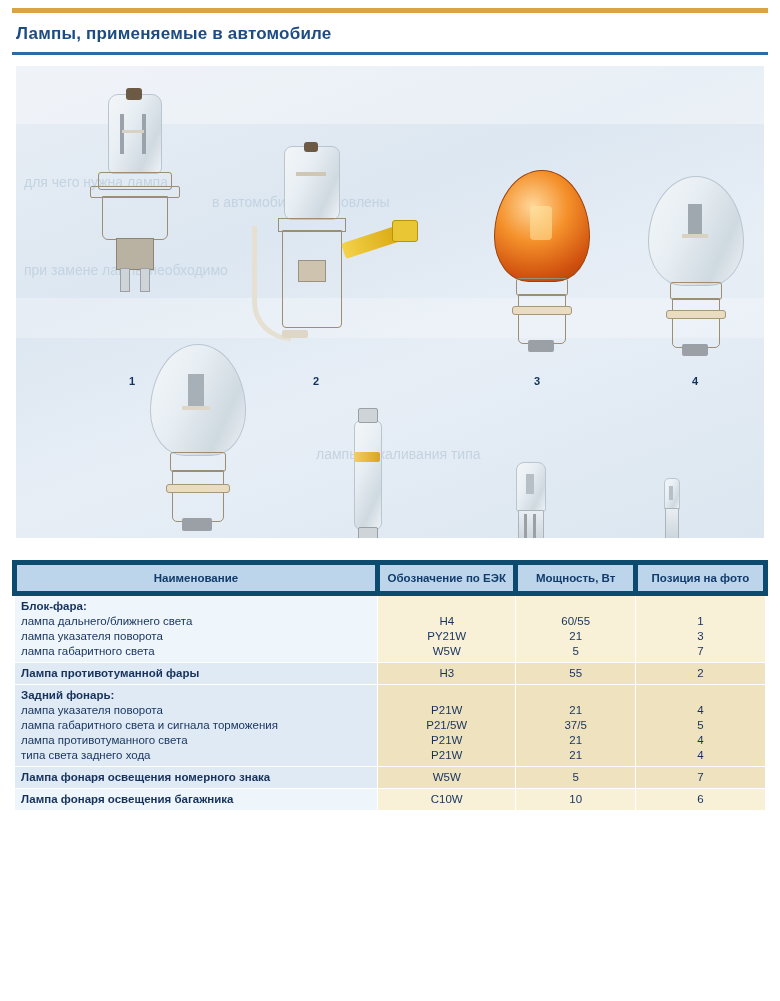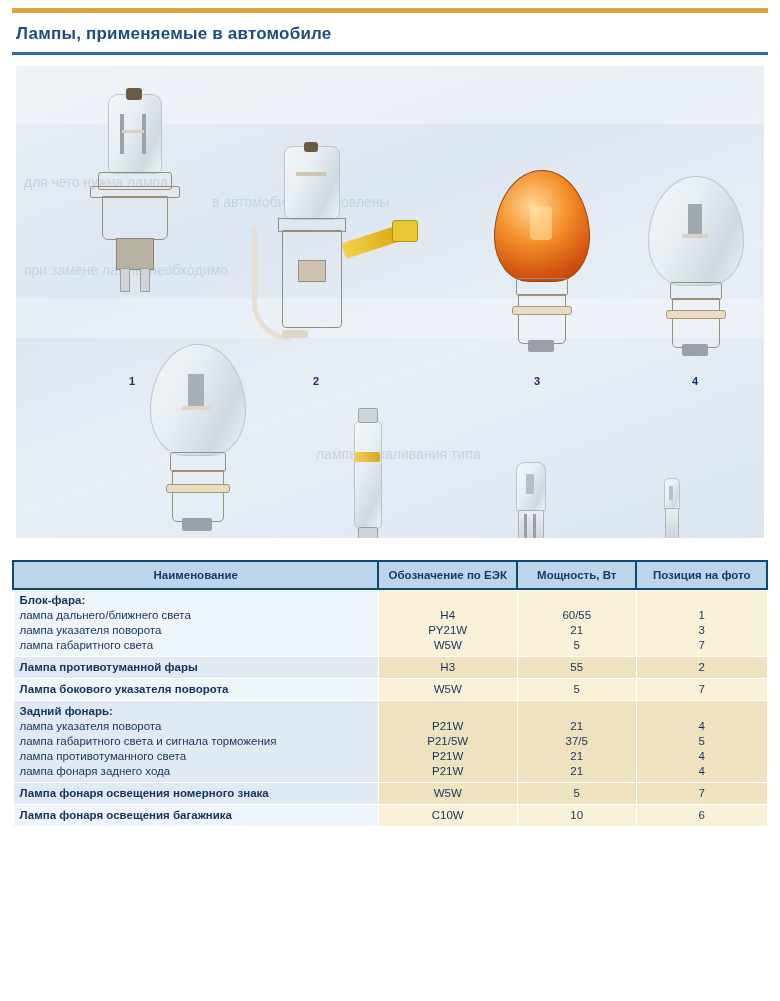--- a/index.html
+++ b/index.html
@@ -68,21 +68,21 @@
     position:absolute;left:12px;top:560px;width:756px;
     border-collapse:collapse;
     font-size:11.5px;
     color:#16325c;
   }
   .tbl th{
     background:#bcd5ea;
     color:#123b6b;
     font-size:11.5px;
     font-weight:bold;
-    border:2px solid #0c4a6e;
+    border:5px solid #0c4a6e;
     padding:6px 4px;
     text-align:center;
     line-height:14px;
   }
   .tbl td{
     border:1px solid #ffffff;
     padding:6px 6px;
     line-height:15px;
     vertical-align:middle;
   }
@@ -243,34 +243,28 @@
         </td>
       </tr>
 
       <tr class="row-b tall">
         <td class="c-name grp-title">Лампа противотуманной фары</td>
         <td class="c-code">H3</td>
         <td class="c-pow">55</td>
         <td class="c-pos">2</td>
       </tr>
 
-      <tr class="row-a tall">
-        <td class="c-name grp-title">Лампа бокового указателя поворота</td>
-        <td class="c-code">W5W</td>
-        <td class="c-pow">5</td>
-        <td class="c-pos">7</td>
-      </tr>
 
       <tr class="row-b tall">
         <td class="c-name cellstack">
           <span class="grp-title">Задний фонарь:</span>
           <span>лампа указателя поворота</span>
           <span>лампа габаритного света и сигнала торможения</span>
           <span>лампа противотуманного света</span>
-          <span>лампа фонаря заднего хода</span>
+          <span>типа света заднего хода</span>
         </td>
         <td class="c-code cellstack">
           <span>&nbsp;</span>
           <span>P21W</span>
           <span>P21/5W</span>
           <span>P21W</span>
           <span>P21W</span>
         </td>
         <td class="c-pow cellstack">
           <span>&nbsp;</span>

